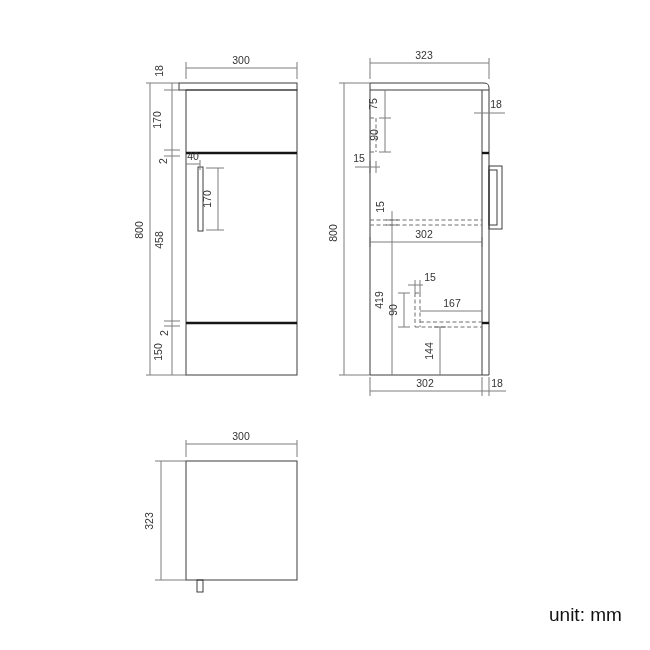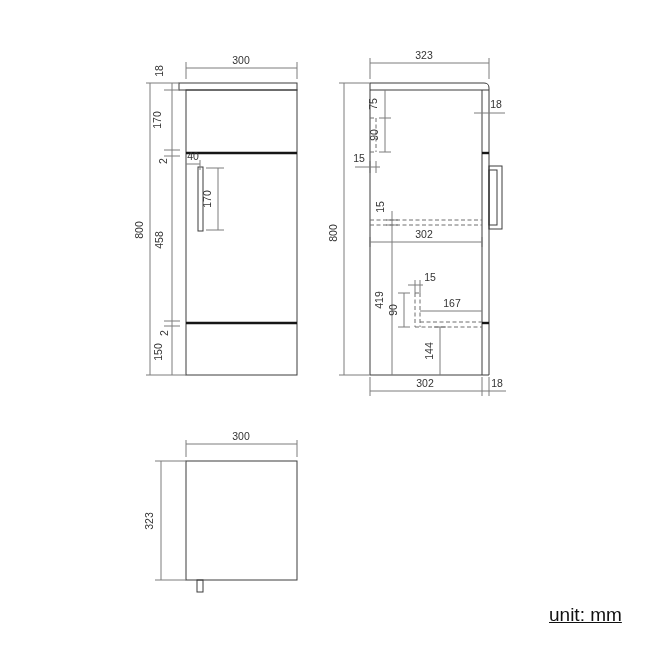--- a/index.html
+++ b/index.html
@@ -6,21 +6,21 @@
   #canvas{position:relative;width:650px;height:650px;background:#ffffff;overflow:hidden;
           font-family:"Liberation Sans",sans-serif;}
   #drawing{position:absolute;left:0;top:0;}
   
   .object{stroke:#3c3c3c;stroke-width:1;fill:none;}
   .dim{stroke:#7d7d7d;stroke-width:1;fill:none;}
   .thick{stroke:#161616;stroke-width:2.4;fill:none;}
   .dash{stroke:#6e6e6e;stroke-width:1;fill:none;stroke-dasharray:4 2.5;}
   .lbl{font:10.5px "Liberation Sans",sans-serif;fill:#333333;stroke:none;}
   #unit-label{position:absolute;left:549px;top:604px;font-size:19px;color:#111111;
-              font-family:"Liberation Sans",sans-serif;text-decoration:underline;}
+              font-family:"Liberation Sans",sans-serif;}
 </style>
 </head>
 <body>
 
 <div id="canvas">
   <svg id="drawing" width="650" height="650" viewBox="0 0 650 650">
       <rect x="179" y="83" width="118" height="7" class="object"></rect>
       <rect x="186" y="90" width="111" height="285" class="object"></rect>
       <line x1="186" y1="153" x2="297" y2="153" class="thick"></line>
       <line x1="186" y1="323" x2="297" y2="323" class="thick"></line>

